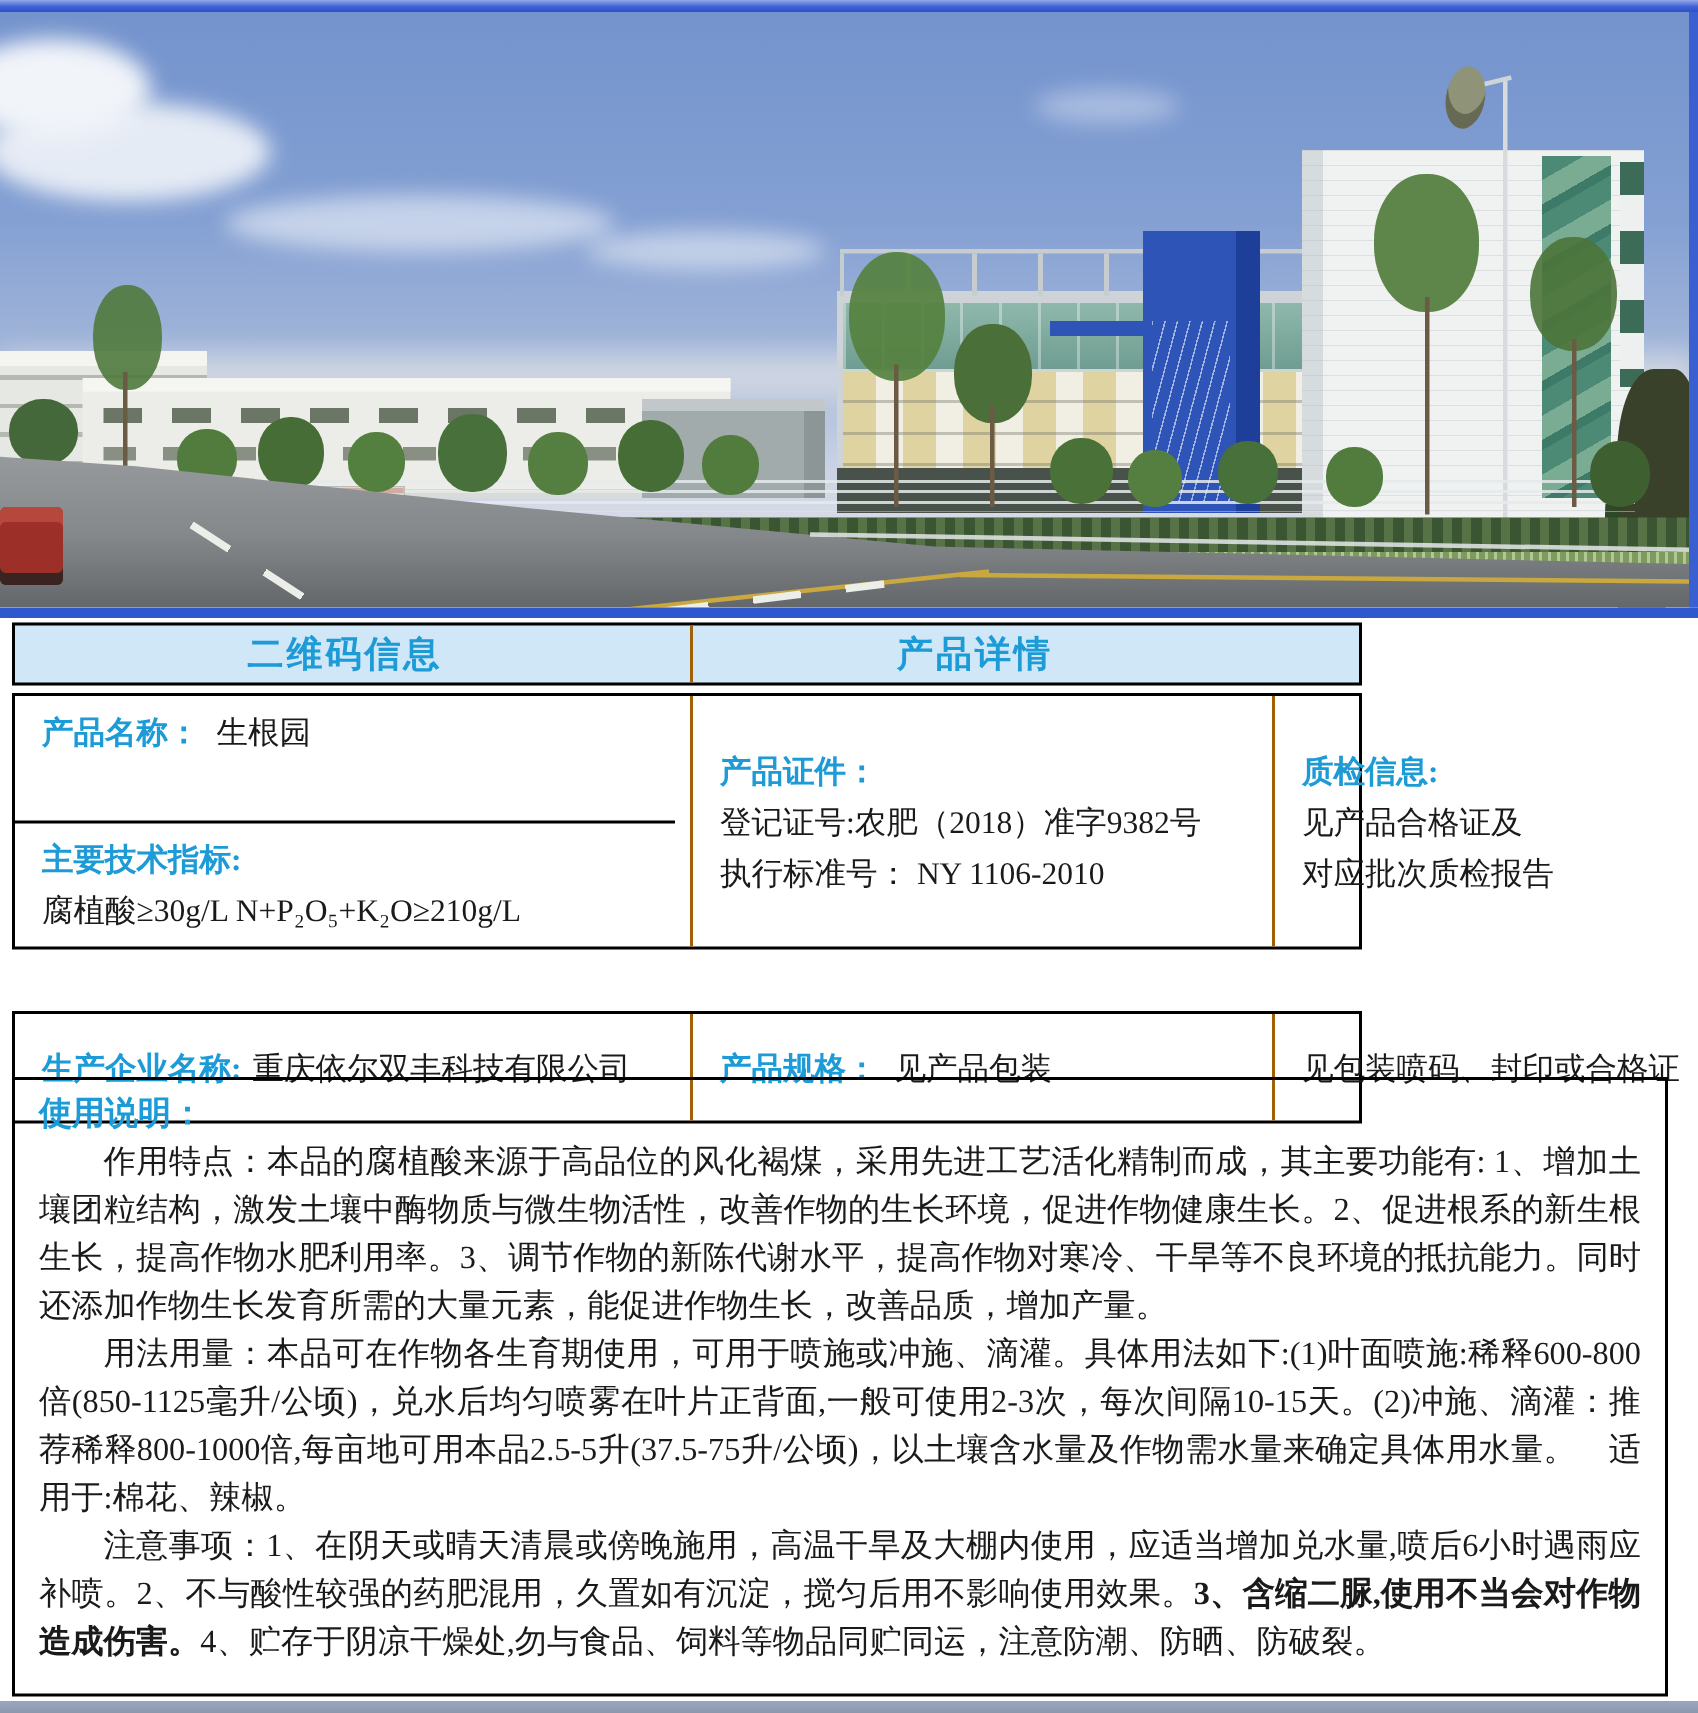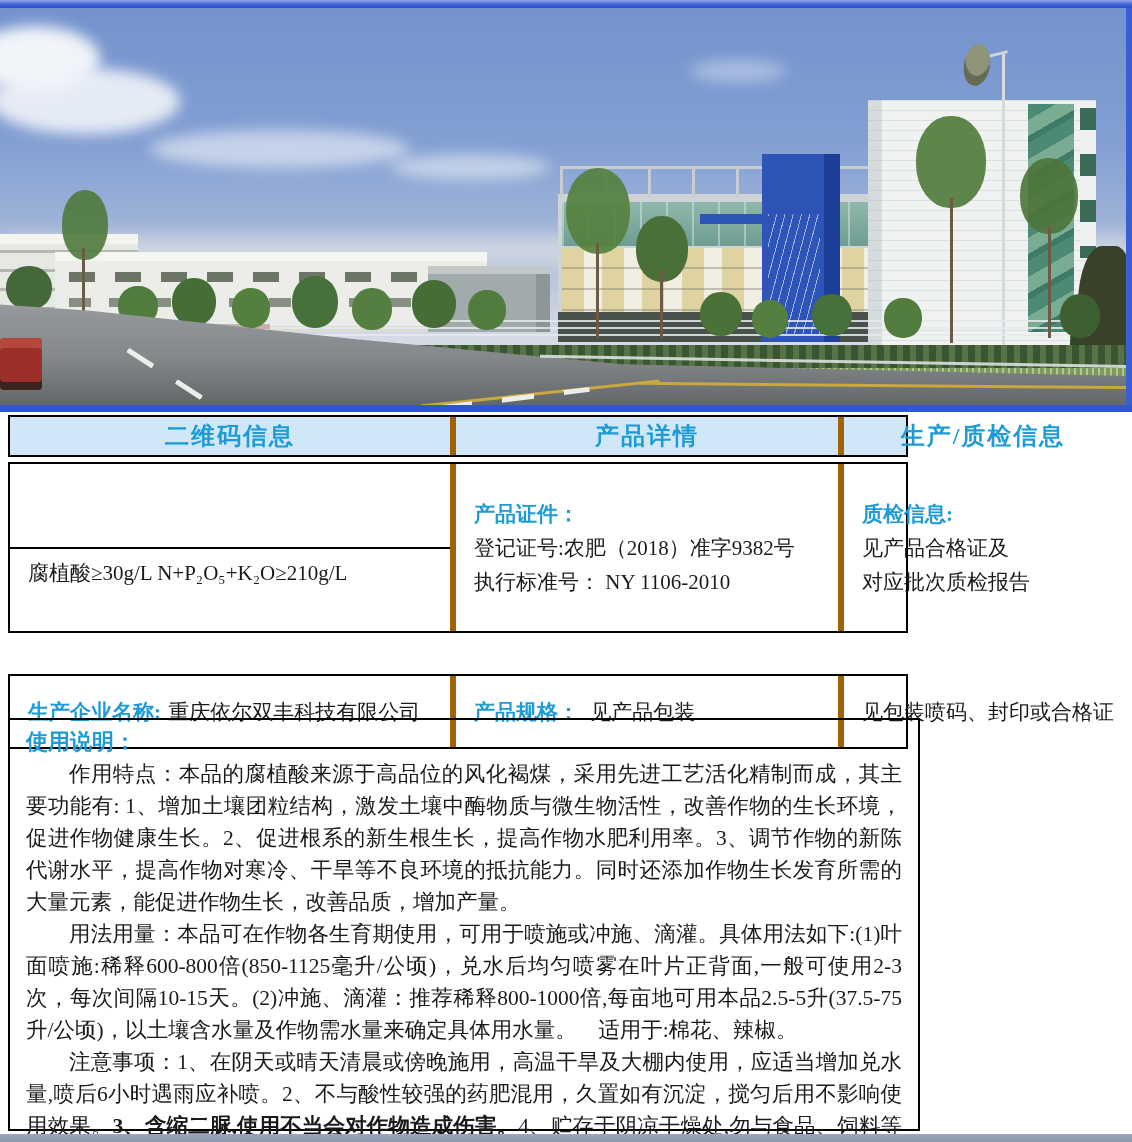--- a/index.html
+++ b/index.html
@@ -82,30 +82,30 @@
      border-radius:45% 30% 20% 40%;box-shadow:-14px 40px 0 -6px #2e4727;}
   
   .band{position:absolute;left:8px;width:900px;border:2px solid #000;box-sizing:border-box;
         display:grid;grid-template-columns:440px 388px 284px;}
   .hdr{top:415px;height:42px;background:#cfe7f7;}
   .hdr .cell{display:flex;align-items:center;justify-content:center;
      font-weight:bold;font-size:24px;letter-spacing:2px;color:#1d9bd7;}
   .mid{top:462px;height:171px;}
   .rowc{top:674px;height:75px;}
   .cell{box-sizing:border-box;}
-  .cell.c2,.cell.c3{border-left:6px solid #a16207;}
+  .cell.c2,.cell.c3{border-left:2px solid #a16207;margin-left:10px;}
   .subrow{box-sizing:border-box;padding:7px 10px 0 18px;}
   .subrow.a{height:85px;border-bottom:2px solid #000;}
   .subrow.b{height:82px;}
   .vcenter{display:flex;flex-direction:column;justify-content:center;padding:0 10px 0 18px;}
   .line{font-size:21px;line-height:34px;white-space:nowrap;}
   .lbl{color:#1d9bd7;font-weight:bold;margin-right:6px;}
   .val{color:#1a1a1a;}
   
-  .usage{position:absolute;left:8px;top:718px;width:912px;height:413px;
+  .usage{position:absolute;left:8px;top:718px;width:1104px;height:413px;
      border:2px solid #000;box-sizing:border-box;padding:5px 16px 0 16px;}
   .usage-title{color:#1d9bd7;font-weight:bold;font-size:22px;line-height:33px;}
   .usage p{margin:0;font-size:21.5px;line-height:32px;text-align:justify;text-indent:2em;}
   .bold-seg{font-weight:bold;}
 </style>
 </head>
 <body>
 
 <div id="page">
 
@@ -179,28 +179,32 @@
     <div class="dash1"></div>
     <div class="dash2"></div>
     <div class="truck"></div>
   </div>
 
   <div class="photo-bottom-strip"></div>
 
   <div class="band hdr">
     <div class="cell c1">二维码信息</div>
     <div class="cell c2">产品详情</div>
-    <div class="cell c3">生产/质检信息</div>
   </div>
 
   <div class="band mid">
     <div class="cell c1">
       <div class="subrow a">
+        <div class="line">
+          <span class="lbl">产品名称：</span>
+          <span class="val">生根园</span>
+        </div>
       </div>
       <div class="subrow b">
+        <div class="line"><span class="lbl">主要技术指标:</span></div>
         <div class="line"><span class="val">腐植酸≥30g/L N+P₂O₅+K₂O≥210g/L</span></div>
       </div>
     </div>
     <div class="cell c2 vcenter">
       <div class="line"><span class="lbl">产品证件：</span></div>
       <div class="line"><span class="val">登记证号:农肥（2018）准字9382号</span></div>
       <div class="line"><span class="val">执行标准号： NY 1106-2010</span></div>
     </div>
     <div class="cell c3 vcenter">
       <div class="line"><span class="lbl">质检信息:</span></div>

